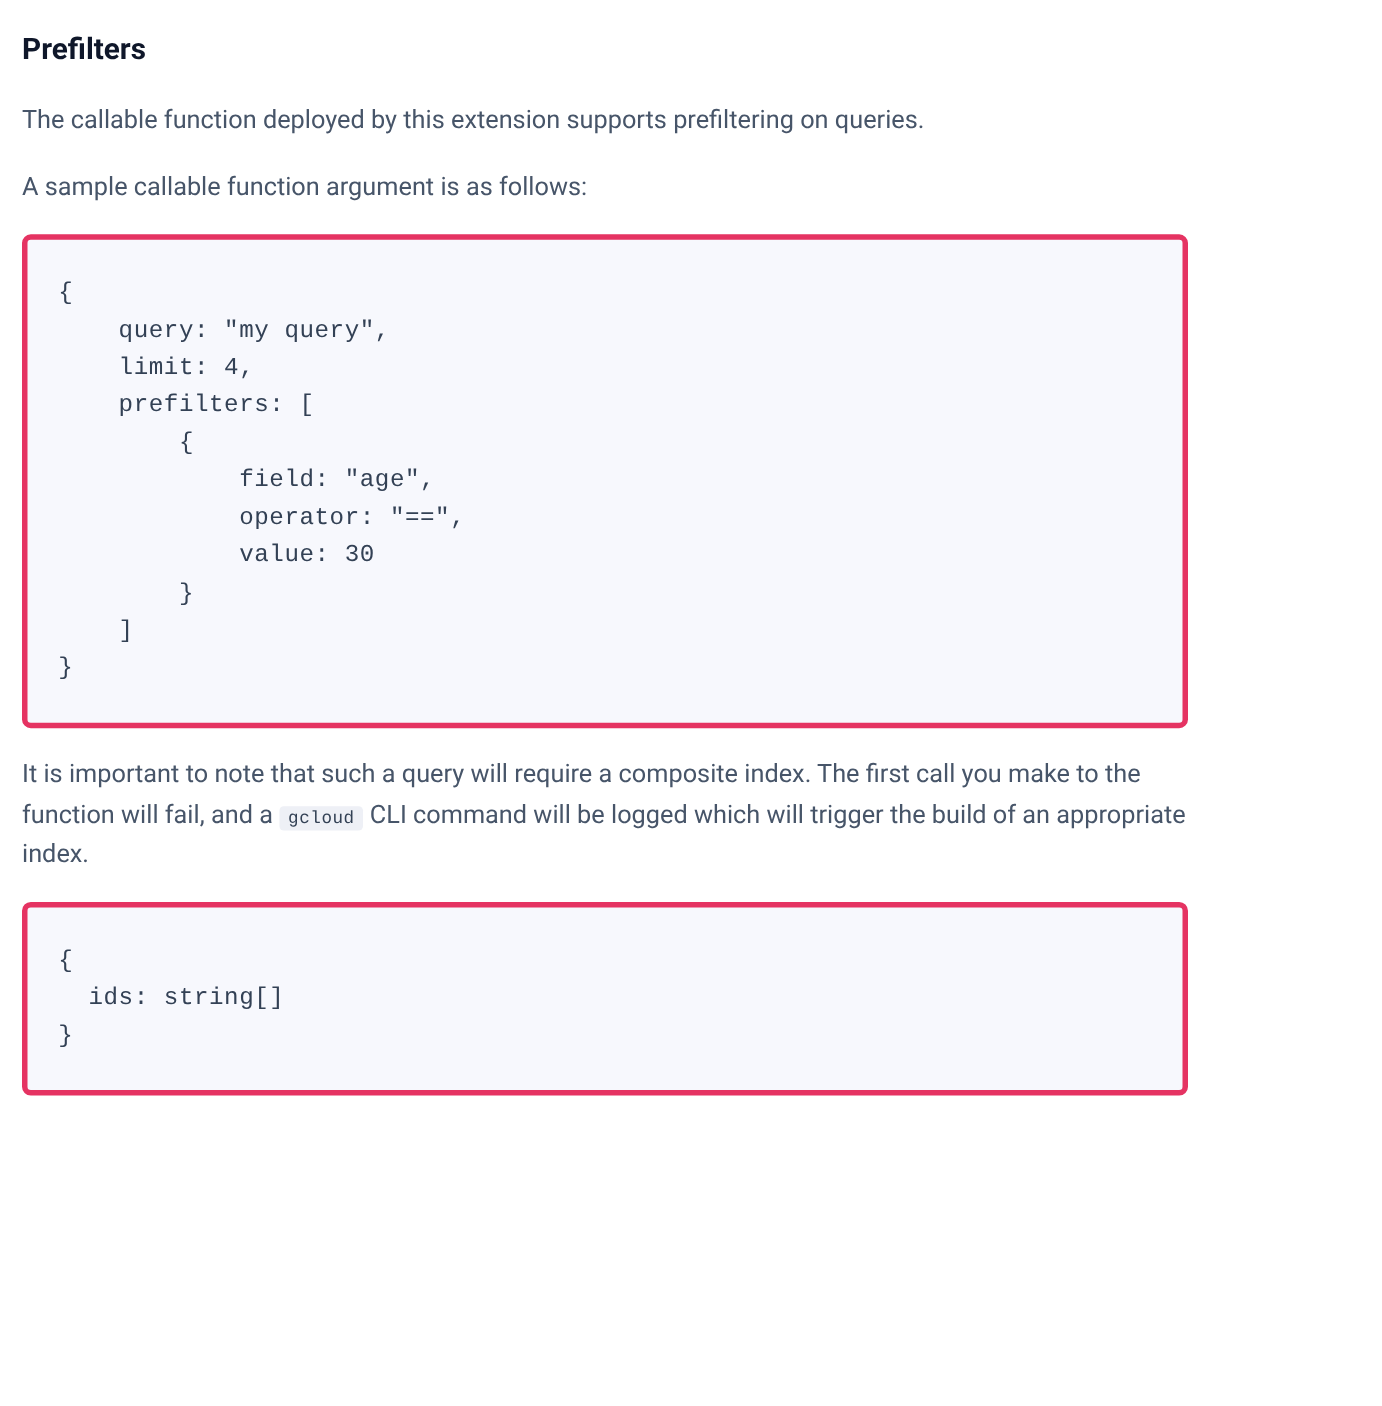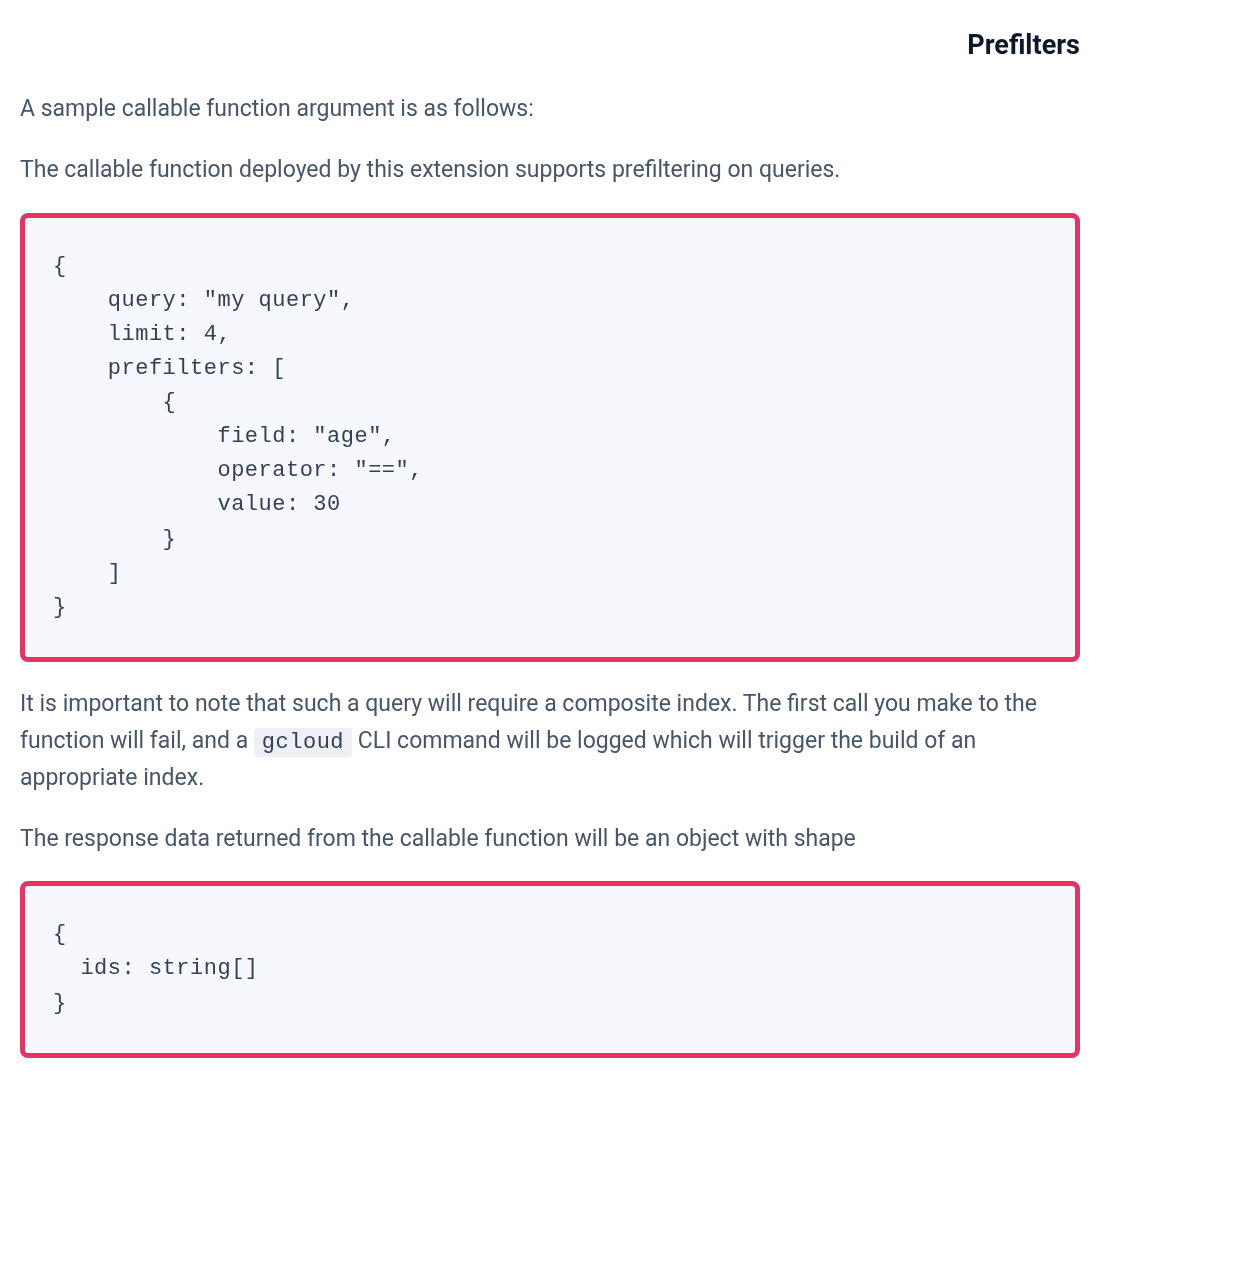--- a/index.html
+++ b/index.html
@@ -20,21 +20,20 @@
     .container {
       max-width: 1060px;
     }
     
     h3 {
       color: #0f172a;
       font-size: 27px;
       font-weight: 700;
       margin-bottom: 24px;
       margin-top: 4px;
-      text-align: right;
     }
     
     p {
       margin-bottom: 24px;
       color: #475569;
     }
     
     .code-wrapper {
       margin-bottom: 24px;
     }
@@ -51,55 +50,54 @@
       border: 5px solid #e53362;
       border-radius: 8px;
       background: #f7f8fd;
     }
     
     code.inline {
       font-family: "SFMono-Regular", Consolas, "Liberation Mono", Menlo, monospace;
       background: #eef0f6;
       padding: 2px 8px;
       border-radius: 4px;
-      font-size: 22px;
+      font-size: 16px;
       color: #334155;
       letter-spacing: 0.5px;
     }
   </style>
 </head>
 <body>
 
 <div class="container">
 
   <h3>Prefilters</h3>
 
+  <p>The callable function deployed by this extension supports prefiltering on queries.</p>
+
   <p>A sample callable function argument is as follows:</p>
-
-  <p>The callable function deployed by this extension supports prefiltering on queries.</p>
 
   <div class="code-wrapper">
     <pre>{
     query: "my query",
     limit: 4,
     prefilters: [
         {
             field: "age",
             operator: "==",
             value: 30
         }
     ]
 }</pre>
   </div>
 
   <p>
     <span>It is important to note that such a query will require a composite index. The first call you make to the function will fail, and a </span><code class="inline">gcloud</code><span> CLI command will be logged which will trigger the build of an appropriate index.</span>
   </p>
 
-  <p>The response data returned from the callable function will be an object with shape</p>
 
   <div class="code-wrapper">
     <pre>{
   ids: string[]
 }</pre>
   </div>
 
 
 </div>
 

